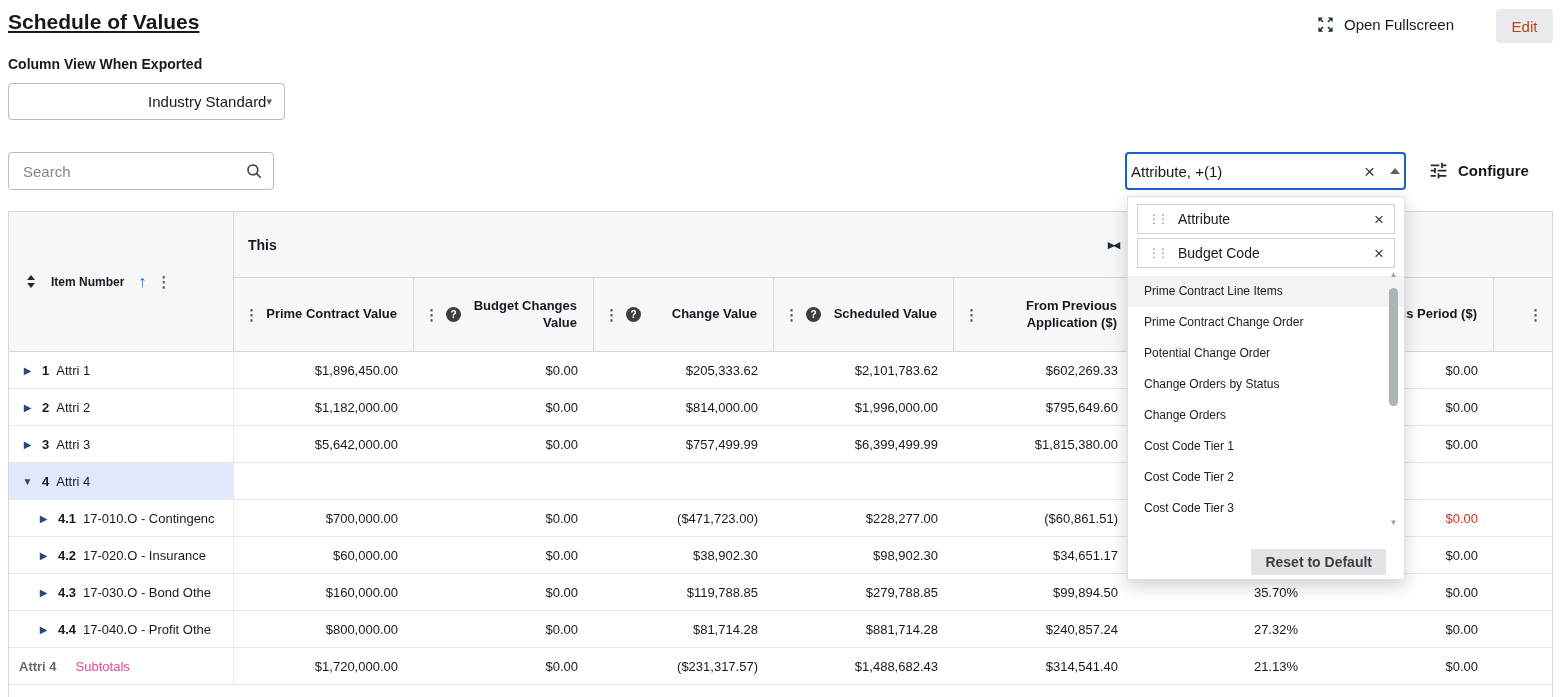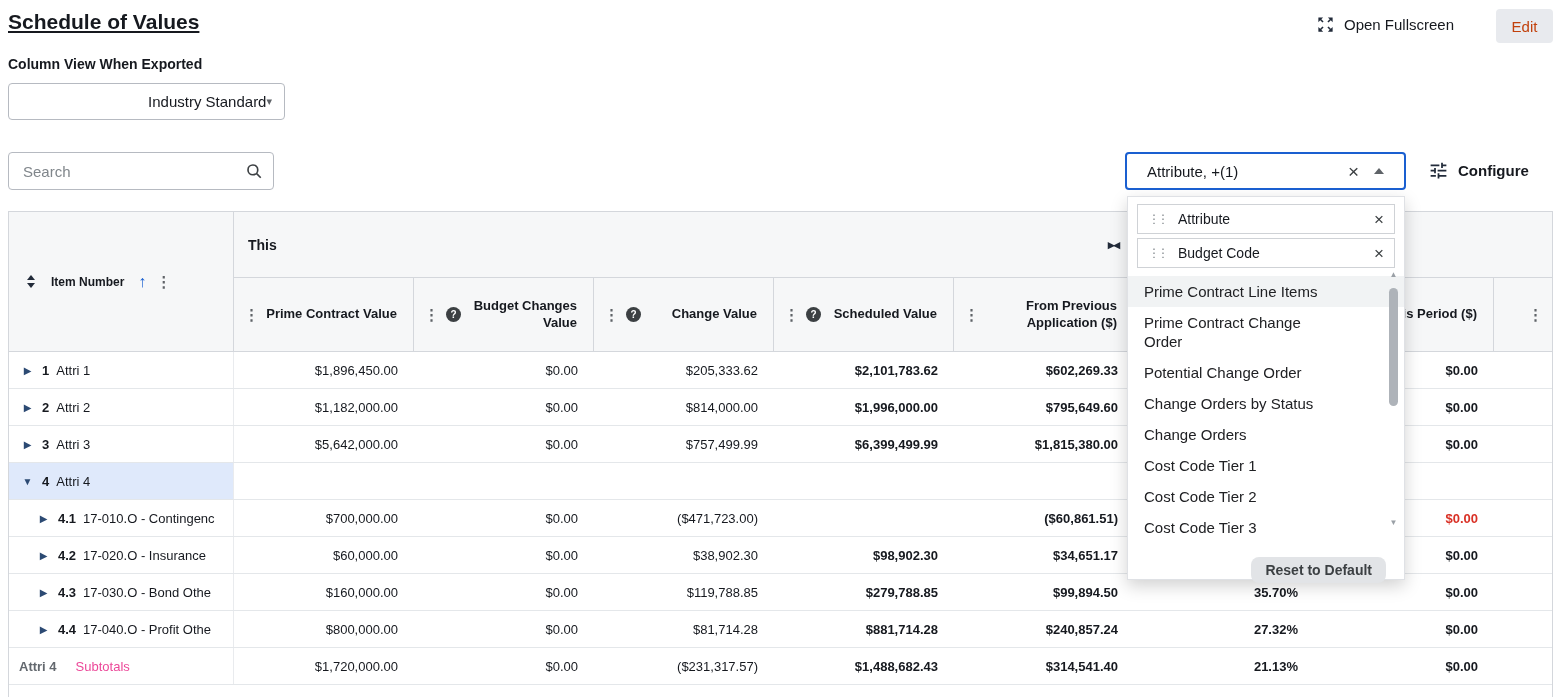--- a/index.html
+++ b/index.html
@@ -17,21 +17,21 @@
              box-sizing:border-box;display:flex;align-items:center;justify-content:flex-end;padding:0 12px;
              font-size:15px;cursor:pointer;background:#fff;}
   .caret-down{color:#5f6368;font-size:11px;}
 
   .search-box{position:absolute;left:8px;top:152px;width:266px;height:38px;border:1px solid #b6bac1;border-radius:4px;
               box-sizing:border-box;display:flex;align-items:center;padding:0 10px 0 12px;background:#fff;}
   .search-input{flex:1;border:none;outline:none;font-size:15px;font-family:inherit;color:#16191f;background:transparent;min-width:0;}
   .search-input::placeholder{color:#80868b;}
 
   .combo{position:absolute;left:1125px;top:152px;width:281px;height:38px;box-sizing:border-box;border:2px solid #1a5fd0;
-         border-radius:4px;background:#fff;display:flex;align-items:center;padding:0 20px;font-size:15px;z-index:30;cursor:pointer;}
+         border-radius:4px;background:#fff;display:flex;align-items:center;padding:0 4px;font-size:15px;z-index:30;cursor:pointer;}
   .combo-x{margin-left:auto;font-size:19px;color:#3c4043;line-height:1;cursor:pointer;}
   .caret-up{width:0;height:0;border-left:5px solid transparent;border-right:5px solid transparent;
             border-bottom:6px solid #5f6368;margin-left:15px;}
 
   .configure{position:absolute;left:1428px;top:160px;display:flex;align-items:center;gap:9px;font-size:15px;font-weight:bold;cursor:pointer;}
 
   
   .tbl{position:absolute;left:8px;top:211px;width:1543px;height:490px;border:1px solid #d4d7dc;box-sizing:content-box;background:#fff;}
   .hitem{position:absolute;left:0;top:0;width:225px;height:140px;background:#f6f7f8;border-right:1px solid #d4d7dc;
          border-bottom:1px solid #d4d7dc;box-sizing:border-box;display:flex;align-items:center;padding:0 10px 0 18px;}
@@ -53,49 +53,49 @@
   .x2{left:225px}.x3{left:405px}.x4{left:585px}.x5{left:765px}.x6{left:945px}.x7{left:1125px}.x8{left:1305px}
   .x9{left:1485px;width:58px;border-right:none;}
   .hlabel{flex:1;text-align:right;font-size:13px;font-weight:bold;line-height:1.3;white-space:normal;}
   .kebab{color:#5f6368;font-size:15px;font-weight:bold;cursor:pointer;line-height:1;}
   .q{min-width:15px;height:15px;border-radius:50%;background:#3c4043;color:#fff;font-size:10px;font-weight:bold;
      display:inline-flex;align-items:center;justify-content:center;margin-left:7px;cursor:pointer;}
 
   .tr{position:absolute;left:0;width:1543px;height:37px;border-bottom:1px solid #e4e7ea;box-sizing:border-box;background:#fff;}
   .td{position:absolute;top:0;height:36px;width:180px;display:flex;align-items:center;justify-content:flex-end;
       padding:0 16px;box-sizing:border-box;font-size:13px;white-space:nowrap;}
-  .td.b{font-weight:bold;text-align:right;}
+  .td.b{font-weight:normal;text-align:right;}
   .citem{left:0;width:225px;justify-content:flex-start;padding:0 4px 0 0;overflow:hidden;border-right:1px solid #e9ebee;}
   .caret{color:#2c4a73;font-size:10px;cursor:pointer;width:13px;text-align:center;flex:none;}
   .lvl0 .caret{margin-left:12px;}
   .lvl1 .caret{margin-left:28px;}
   .rnum{font-weight:bold;margin-left:8px;}
   .rname{font-weight:normal;margin-left:7px;}
   .hl{background:#dfe9fb;}
   .neg{color:#d93025;}
   .sub .stb{color:#63686e;font-weight:bold;margin-left:10px;}
   .sub .str{color:#ec4899;margin-left:19px;}
 
   
   .panel{position:absolute;left:1127px;top:196px;width:278px;height:384px;background:#fff;border:1px solid #dfe1e5;
          box-shadow:0 6px 16px rgba(0,0,0,.18);box-sizing:border-box;z-index:25;}
   .chip{position:absolute;left:9px;right:9px;height:30px;border:1px solid #cfd2d6;background:#fff;display:flex;
         align-items:center;padding:0 10px;box-sizing:border-box;font-size:14px;}
   .chip1{top:7px}.chip2{top:41px}
   .drag{color:#80868b;font-size:12px;letter-spacing:-3px;margin-right:12px;cursor:grab;}
   .chip-x{margin-left:auto;font-size:17px;color:#3c4043;cursor:pointer;line-height:1;}
   .opts{position:absolute;left:0;top:79px;width:100%;height:257px;overflow:hidden;}
-  .opt{padding:6px 62px 6px 16px;font-size:15px;line-height:19px;cursor:pointer;color:#202124;}
+  .opt{padding:6px 62px 6px 16px;font-size:12px;line-height:19px;cursor:pointer;color:#202124;}
   .opt.sel{background:#f1f3f4;}
   .sb{position:absolute;right:5px;top:74px;width:11px;height:256px;display:flex;flex-direction:column;align-items:center;}
   .sb-up,.sb-down{color:#9aa0a6;font-size:8px;line-height:1;cursor:pointer;}
   .sb-thumb{width:9px;height:118px;background:#aeb3b9;border-radius:5px;margin-top:9px;cursor:pointer;}
   .sb-down{margin-top:auto;}
-  .reset{position:absolute;right:18px;top:352px;height:26px;padding:0 14px;background:#e2e4e7;border:none;border-radius:8px;
-         font-size:14px;font-weight:600;color:#3c4043;font-family:inherit;cursor:pointer;margin-top:8px;}
+  .reset{position:absolute;right:18px;top:352px;height:26px;padding:0 14px;background:#e2e4e7;border:none;border-radius:0;
+         font-size:14px;font-weight:600;color:#3c4043;font-family:inherit;cursor:pointer;}
 </style>
 </head>
 <body>
 
 <div class="page">
 
   <div class="title">Schedule of Values</div>
 
   <div class="fullscreen">
     <span style="display:inline-flex;">
@@ -253,20 +253,21 @@
 
     <div class="tr" style="top:288px">
       <div class="td citem lvl1">
         <span class="caret">▶</span>
         <span class="rnum">4.1</span>
         <span class="rname">17-010.O - Contingenc</span>
       </div>
       <div class="td x2">$700,000.00</div>
       <div class="td x3">$0.00</div>
       <div class="td x4">($471,723.00)</div>
+      <div class="td x5 b">$228,277.00</div>
       <div class="td x6 b">($60,861.51)</div>
       <div class="td x7 b"></div>
       <div class="td x8 b neg">$0.00</div>
     </div>
 
     <div class="tr" style="top:325px">
       <div class="td citem lvl1">
         <span class="caret">▶</span>
         <span class="rnum">4.2</span>
         <span class="rname">17-020.O - Insurance</span>

